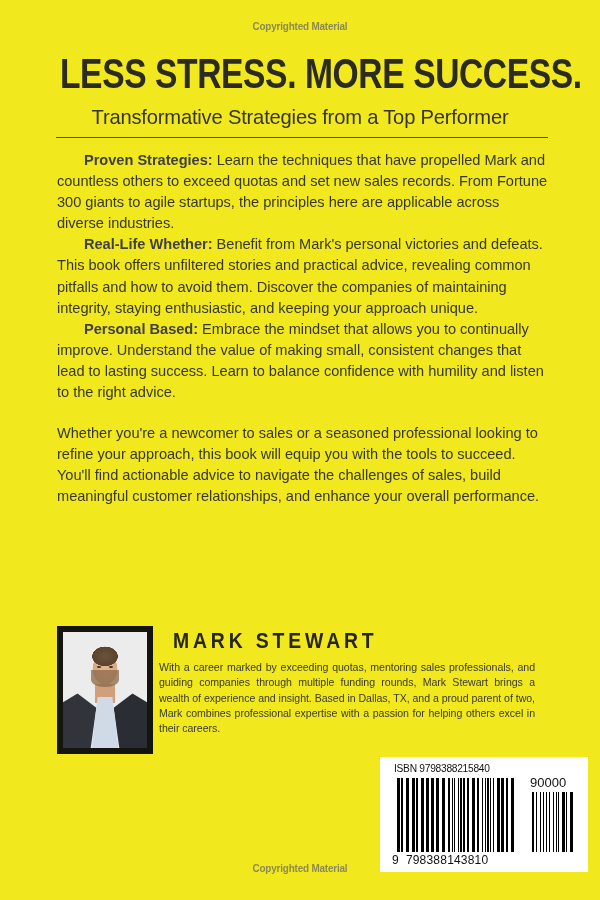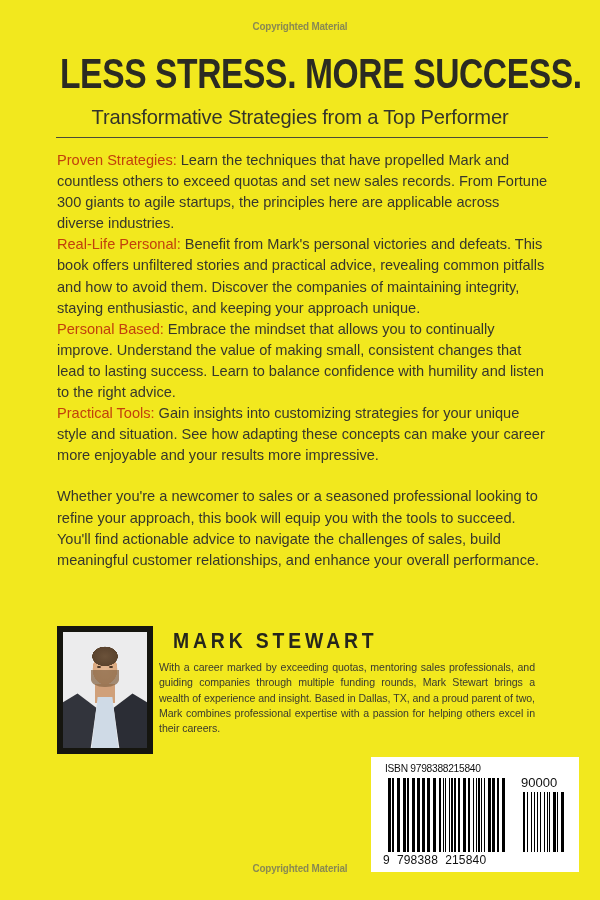--- a/index.html
+++ b/index.html
@@ -102,22 +102,23 @@
     color: #37372c;
     letter-spacing: -0.02px;
   }
   .body-copy p {
     margin: 0;
   }
   .body-copy p.gap {
     margin-top: 20px;
   }
   .body-copy b {
-    font-weight: normal;
-    color: #c2410c;
+    font-weight: bold;
+    color: #404040;
+    margin-left: 27px;
   }
 
   
   .author-block {
     position: absolute;
     top: 626px;
     left: 57px;
     width: 492px;
     height: 132px;
   }
@@ -223,21 +224,21 @@
     line-height: 15.3px;
     text-align: justify;
     color: #3a3a2e;
     letter-spacing: -0.05px;
   }
 
   
   .barcode-panel {
     position: absolute;
     top: 757px;
-    left: 371px;
+    left: 380px;
     width: 208px;
     height: 115px;
     background: #ffffff;
     box-sizing: border-box;
   }
   .isbn-label {
     position: absolute;
     top: 5px;
     left: 14px;
     font-size: 11px;
@@ -280,47 +281,44 @@
     position: absolute;
     top: 96px;
     left: 12px;
     width: 130px;
     font-size: 12px;
     color: #111;
     letter-spacing: 0.2px;
     white-space: nowrap;
   }
   .isbn-digits .d1 { margin-right: 7px; }
-  .isbn-digits .grp { margin-right: 7px; }
+  .isbn-digits .grp { }
 </style>
 </head>
 <body>
 
 <div class="page">
 
   <div class="copyright-top">Copyrighted Material</div>
 
   <div class="headline">LESS STRESS. MORE SUCCESS.</div>
 
   <div class="subtitle">Transformative Strategies from a Top Performer</div>
 
   <div class="rule"></div>
 
   <div class="body-copy">
     <p>
       <b>Proven Strategies:</b><span> Learn the techniques that have propelled Mark and countless others to exceed quotas and set new sales records. From Fortune 300 giants to agile startups, the principles here are applicable across diverse industries.</span>
     </p>
     <p>
-      <b>Real-Life Personal:</b><span> Benefit from Mark's personal victories and defeats. This book offers unfiltered stories and practical advice, revealing common pitfalls and how to avoid them. Discover the companies of maintaining integrity, staying enthusiastic, and keeping your approach unique.</span>
+      <b>Real-Life Whether:</b><span> Benefit from Mark's personal victories and defeats. This book offers unfiltered stories and practical advice, revealing common pitfalls and how to avoid them. Discover the companies of maintaining integrity, staying enthusiastic, and keeping your approach unique.</span>
     </p>
     <p>
       <b>Personal Based:</b><span> Embrace the mindset that allows you to continually improve. Understand the value of making small, consistent changes that lead to lasting success. Learn to balance confidence with humility and listen to the right advice.</span>
-    </p>
-    <p>
-      <b>Practical Tools:</b><span> Gain insights into customizing strategies for your unique style and situation. See how adapting these concepts can make your career more enjoyable and your results more impressive.</span>
     </p>
     <p class="gap">Whether you're a newcomer to sales or a seasoned professional looking to refine your approach, this book will equip you with the tools to succeed. You'll find actionable advice to navigate the challenges of sales, build meaningful customer relationships, and enhance your overall performance.</p>
   </div>
 
   <div class="author-block">
     <div class="author-photo-frame">
       <div class="author-photo">
         <div class="ph-neck"></div>
         <div class="ph-jacket-l"></div>
         <div class="ph-jacket-r"></div>
@@ -375,19 +373,19 @@
         <div class="bar" style="left: 14px; width: 1px;"></div>
         <div class="bar" style="left: 17px; width: 1px;"></div>
         <div class="bar" style="left: 21px; width: 1px;"></div>
         <div class="bar" style="left: 24px; width: 1px;"></div>
         <div class="bar" style="left: 26px; width: 1px;"></div>
         <div class="bar" style="left: 30px; width: 3px;"></div>
         <div class="bar" style="left: 34px; width: 1px;"></div>
         <div class="bar" style="left: 38px; width: 3px;"></div>
       </div>
     <div class="isbn-digits">
-      <span class="d1">9</span><span class="grp">798388</span><span>215840</span>
+      <span class="d1">9</span><span class="grp">798388</span><span>143810</span>
     </div>
   </div>
 
   <div class="copyright-bottom">Copyrighted Material</div>
 
 </div>
 
 </body></html>

